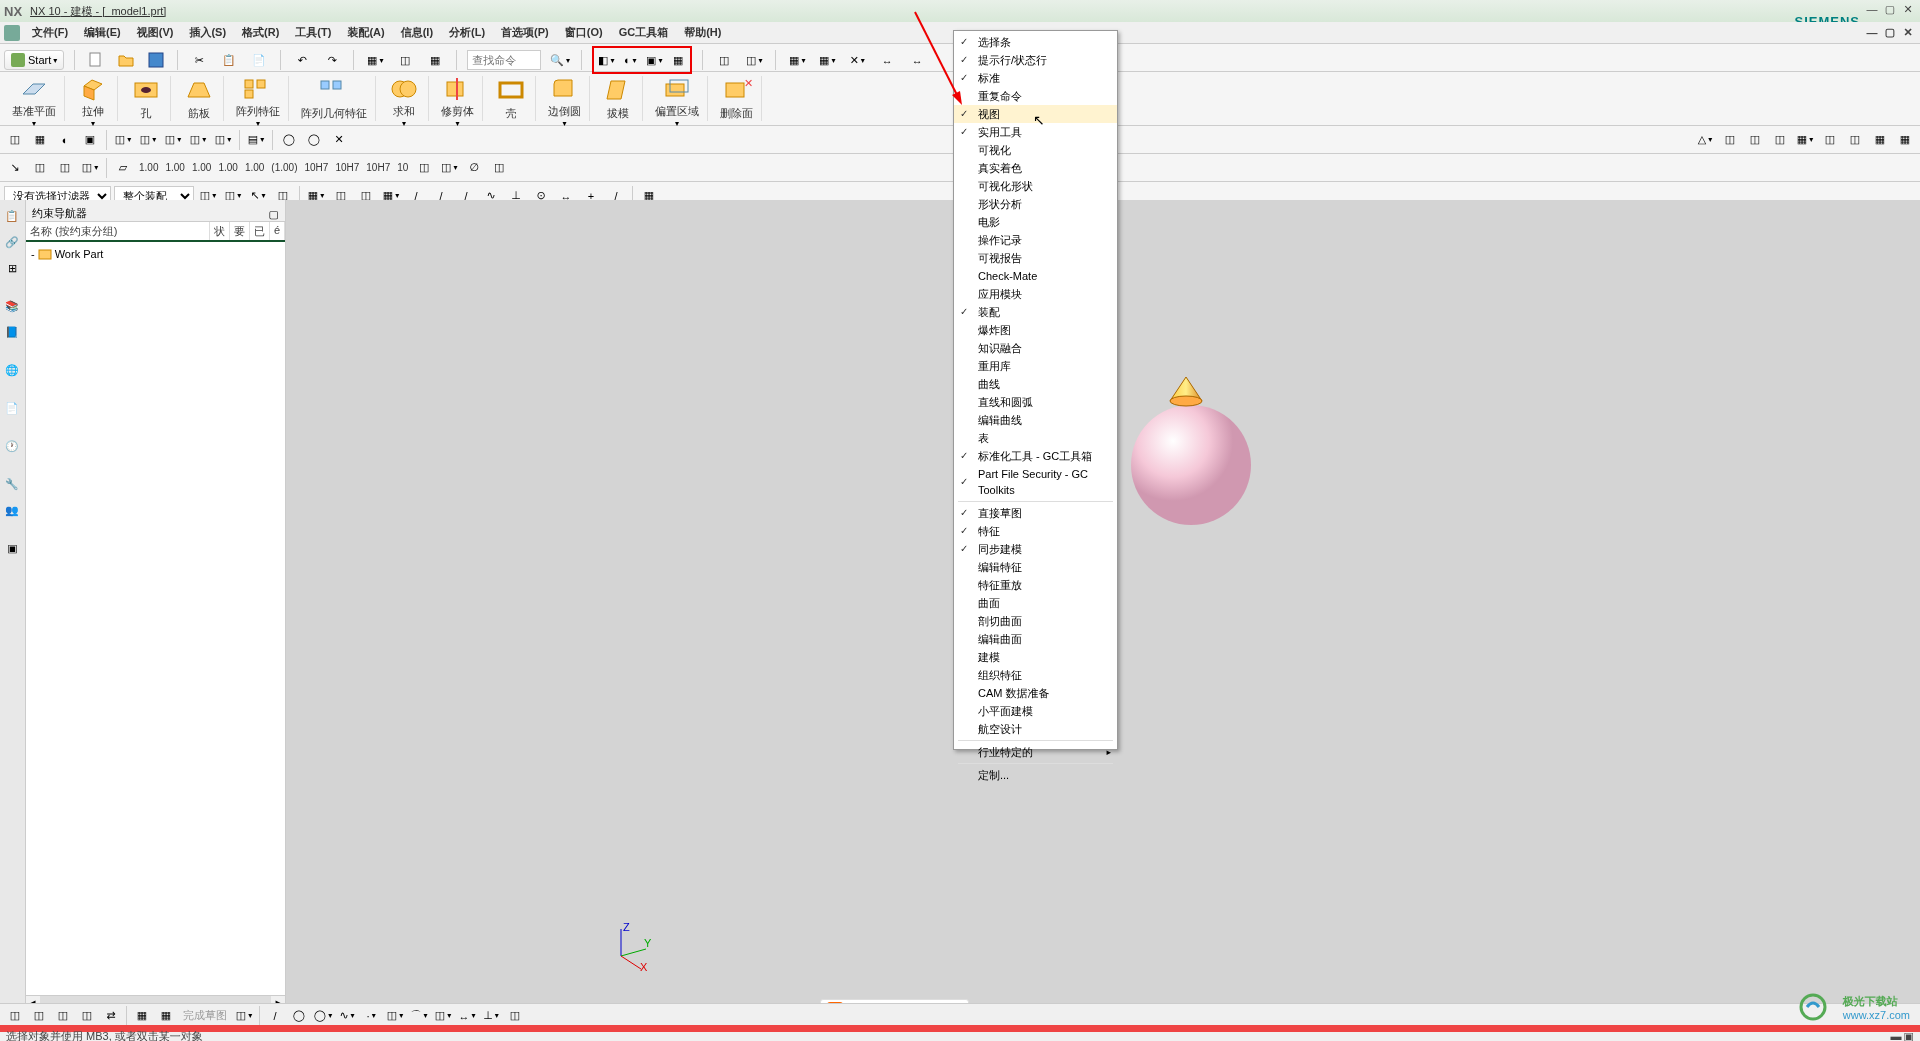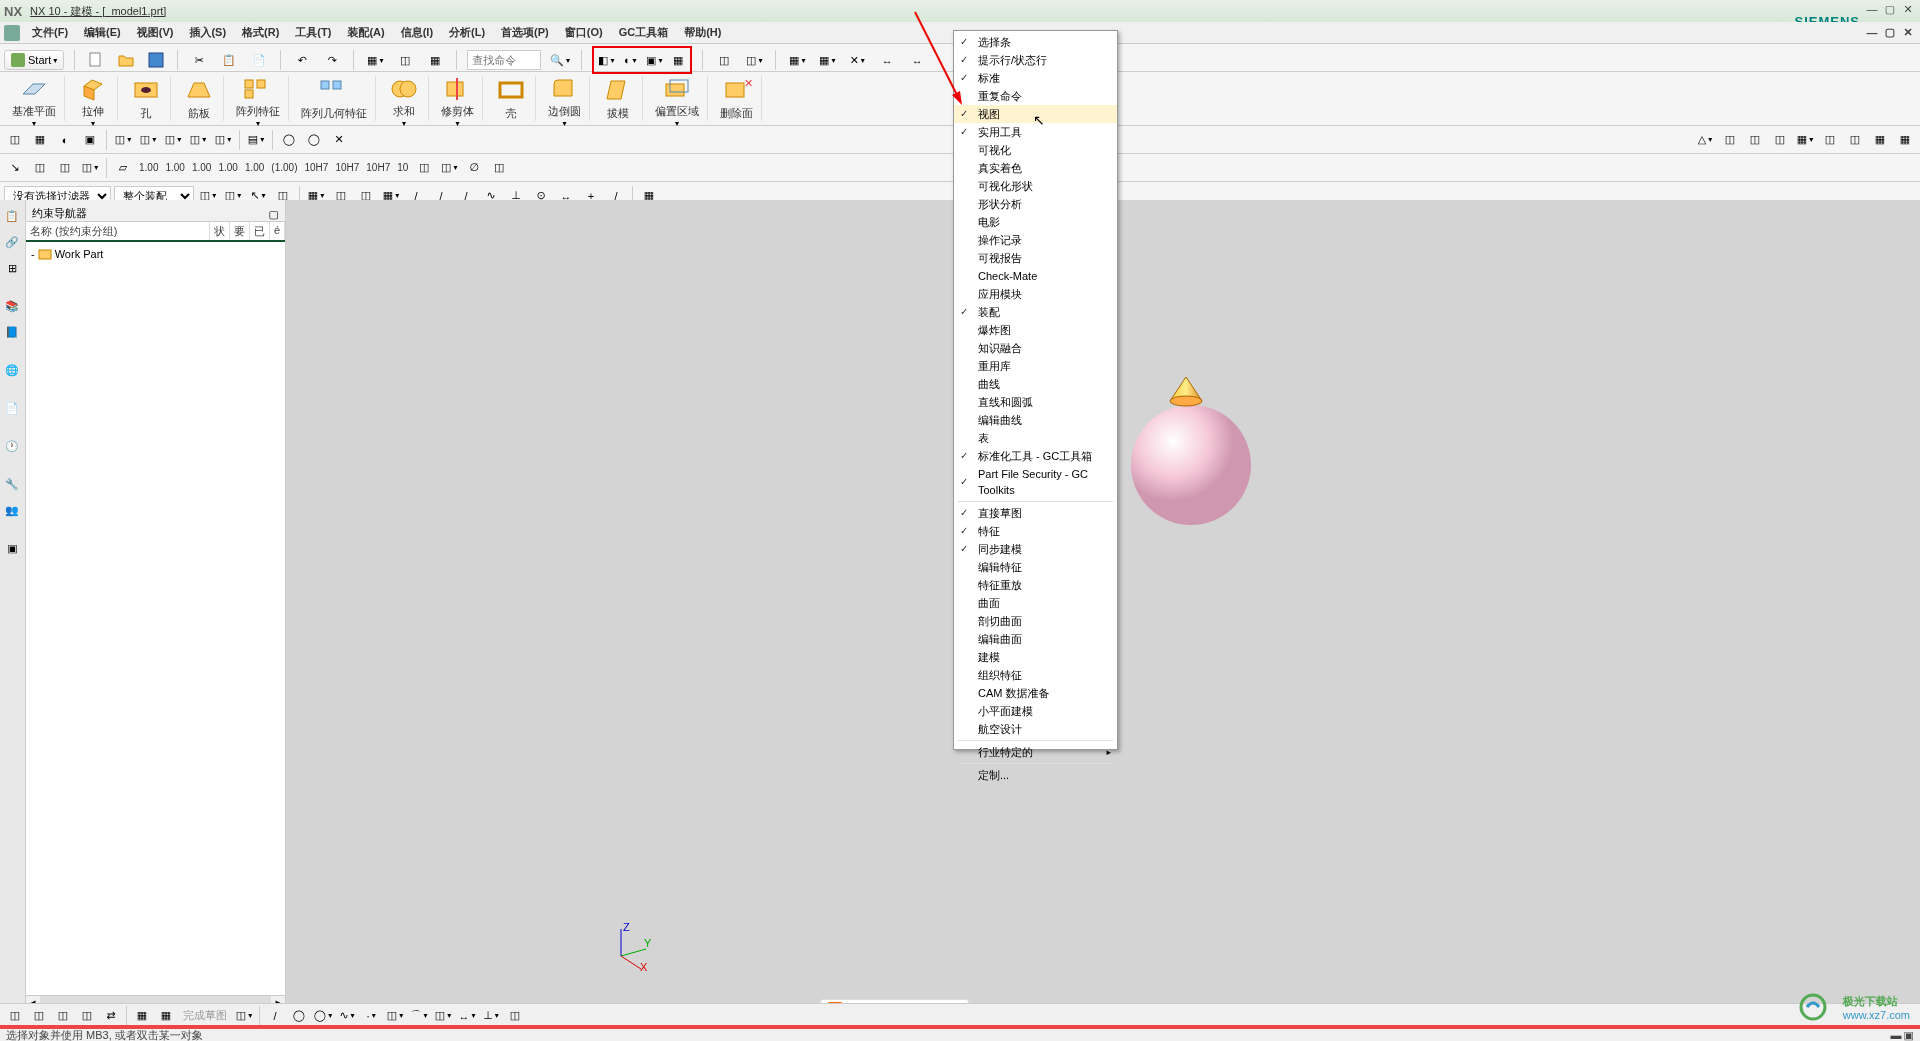--- a/index.html
+++ b/index.html
@@ -49,21 +49,21 @@
 .axis-small{position:absolute;left:320px;bottom:40px;}
 .context-menu{position:absolute;left:953px;top:30px;width:165px;background:#fff;border:1px solid #999;box-shadow:2px 2px 4px rgba(0,0,0,0.3);z-index:100;padding:2px 0;max-height:720px;}
 .ctx-item{display:flex;align-items:center;padding:1px 8px 1px 24px;position:relative;cursor:pointer;font-size:11px;line-height:16px;}
 .ctx-item.hl{background:#fff3d0;}
 .ctx-check{position:absolute;left:6px;color:#333;font-size:10px;}
 .ctx-sep{height:1px;background:#ddd;margin:2px 4px;}
 .ctx-arrow{position:absolute;right:6px;font-size:9px;}
 .red-arrow{position:absolute;left:910px;top:7px;z-index:101;pointer-events:none;}
 .cursor-img{position:absolute;left:1033px;top:112px;z-index:102;font-size:14px;pointer-events:none;}
 .statusbar{position:absolute;bottom:14px;left:0;right:0;height:24px;background:#f0f0f0;border-top:1px solid #ccc;display:flex;align-items:center;padding:0 4px;gap:2px;}
-.statusbar2{position:absolute;bottom:0;left:0;right:0;height:16px;background:#f0f0f0;border-top:4px solid #ef4444;display:flex;align-items:center;padding:0 6px;font-size:11px;color:#444;}
+.statusbar2{position:absolute;bottom:0;left:0;right:0;height:16px;background:#f0f0f0;border-top:7px solid #ef4444;display:flex;align-items:center;padding:0 6px;font-size:11px;color:#444;}
 .ime-bar{position:absolute;bottom:20px;left:820px;display:flex;gap:6px;align-items:center;background:#fff;border:1px solid #ddd;padding:2px 6px;border-radius:3px;}
 .ime-ico{width:16px;height:16px;}
 .watermark{position:absolute;right:10px;bottom:20px;display:flex;align-items:center;gap:16px;}
 .watermark-txt{color:#5a5;font-size:11px;}
 .num-lbl{font-size:10px;color:#333;padding:0 2px;}
 .ico-svg{width:18px;height:18px;}
 svg{display:block;}
 </style>
 </head>
 <body>

